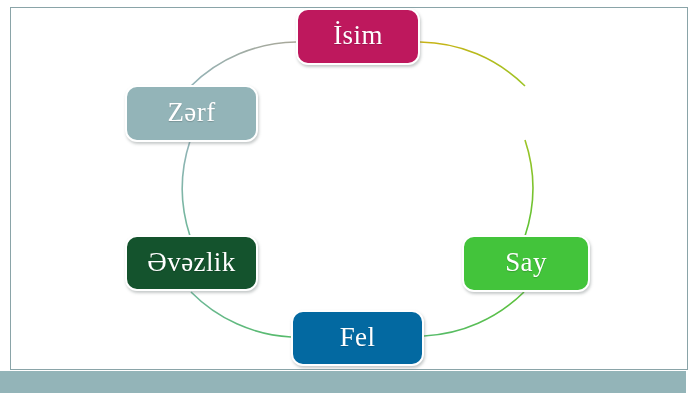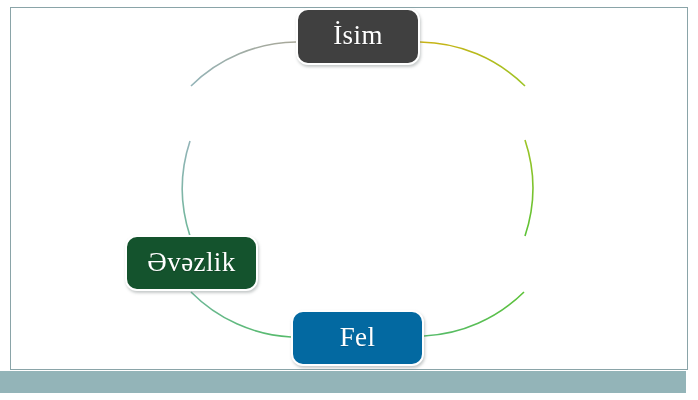--- a/index.html
+++ b/index.html
@@ -99,30 +99,36 @@
     </defs>
 
     <path d="M 420 42 A 152 152 0 0 1 525 86" fill="none" stroke="url(#gradTopRight)" stroke-width="1.6"></path>
     <path d="M 525 140 A 152 152 0 0 1 525 236" fill="none" stroke="url(#gradRight)" stroke-width="1.6"></path>
     <path d="M 524 292 A 152 152 0 0 1 424 336" fill="none" stroke="url(#gradBottomRight)" stroke-width="1.6"></path>
     <path d="M 291 337 A 152 152 0 0 1 191 292" fill="none" stroke="url(#gradBottomLeft)" stroke-width="1.6"></path>
     <path d="M 190 236 A 152 152 0 0 1 190 141" fill="none" stroke="url(#gradLeft)" stroke-width="1.6"></path>
     <path d="M 191 86 A 152 152 0 0 1 296 42" fill="none" stroke="url(#gradTopLeft)" stroke-width="1.6"></path>
   </svg>
 
-  <div class="node" style="left:296px; top:8px; width:124px; height:57px; background:#404040;">
+  <div class="node" style="left:296px; top:8px; width:124px; height:57px; background:#be185d;">
     <span class="node-label">İsim</span>
   </div>
 
 
+  <div class="node" style="left:462px; top:235px; width:128px; height:57px; background:#43c43b;">
+    <span class="node-label">Say</span>
+  </div>
 
   <div class="node" style="left:291px; top:310px; width:133px; height:56px; background:#0369a1;">
     <span class="node-label">Fel</span>
   </div>
 
   <div class="node" style="left:125px; top:235px; width:133px; height:56px; background:#14532d;">
     <span class="node-label">Əvəzlik</span>
   </div>
 
+  <div class="node" style="left:125px; top:85px; width:133px; height:57px; background:#93b4b8;">
+    <span class="node-label">Zərf</span>
+  </div>
 
   <div id="footer-band"></div>
 
 </div>
 
 </body></html>

